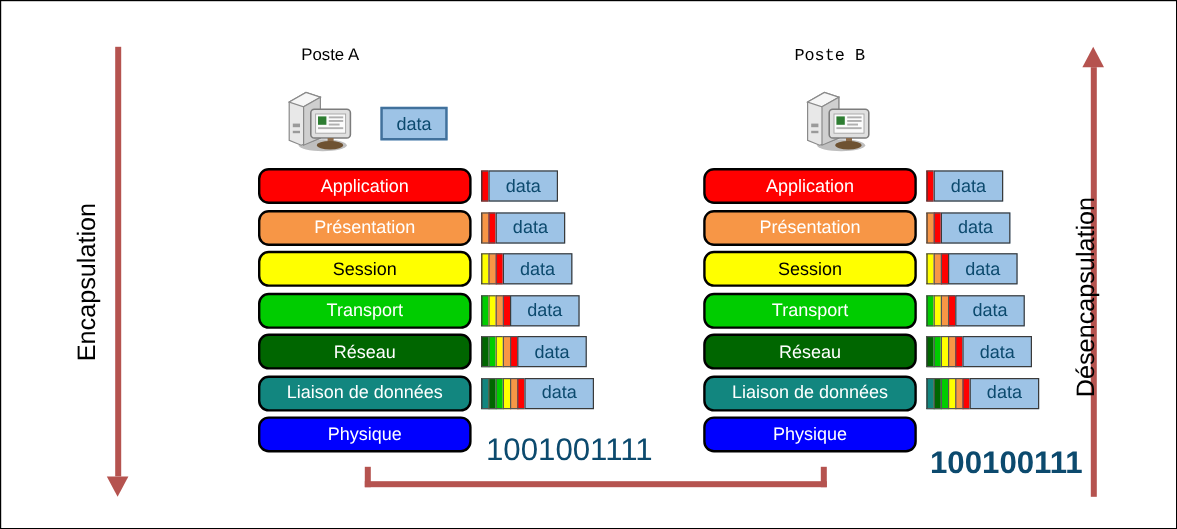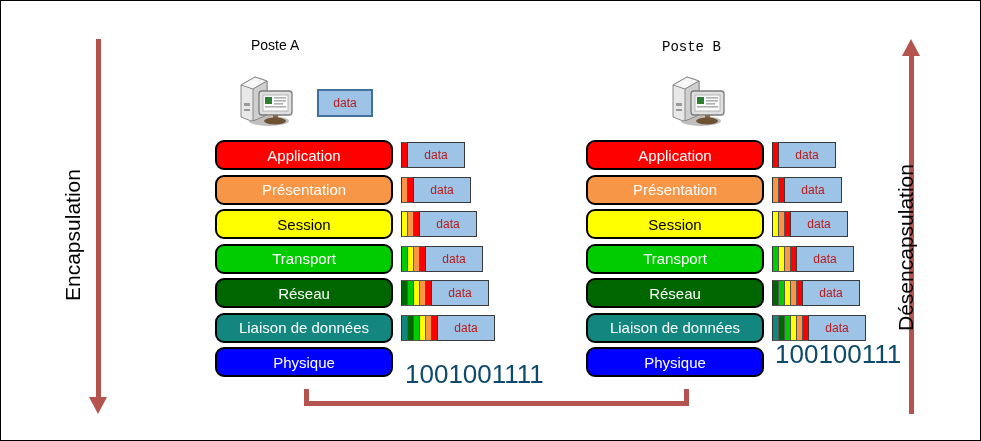--- a/index.html
+++ b/index.html
@@ -82,22 +82,22 @@
   }
   .hdr-strip:first-child { border-left: 1px solid #333333; }
 
   .data-box {
     width: 58px;
     background: #9DC3E6;
     border: 1px solid #3A3A3A;
     display: flex;
     align-items: center;
     justify-content: center;
-    font-size: 12px;
-    color: #b91c1c;
+    font-size: 15px;
+    color: #0c4a6e;
   }
 
   .data-box.standalone {
     position: absolute;
     height: 28px;
     width: 56px;
     border: 2px solid #41719C;
   }
 
   
@@ -293,21 +293,21 @@
         <div class="hdr-strip" style="background: rgb(247, 150, 70);"></div>
         <div class="hdr-strip" style="background: rgb(255, 0, 0);"></div>
         <div class="data-box">data</div>
       </div>
       <div class="layer-box" style="left: 585px; top: 346px; width: 178px; background: rgb(0, 0, 255); color: rgb(255, 255, 255);">
         <span>Physique</span>
       </div>
     </div>
 
   <div class="binary" style="left:404px; top:358px;">1001001111</div>
-  <div class="binary" style="left:774px; top:338px;">100100111</div>
+  <div class="binary" style="left:774px; top:369px;font-weight:bold;">100100111</div>
 
   <div>
     <div class="u-seg" style="left:303px; top:388px; width:5px; height:17px;"></div>
     <div class="u-seg" style="left:303px; top:400px; width:385px; height:5px;"></div>
     <div class="u-seg" style="left:683px; top:388px; width:5px; height:17px;"></div>
   </div>
 
 </div>
 
 </body></html>

